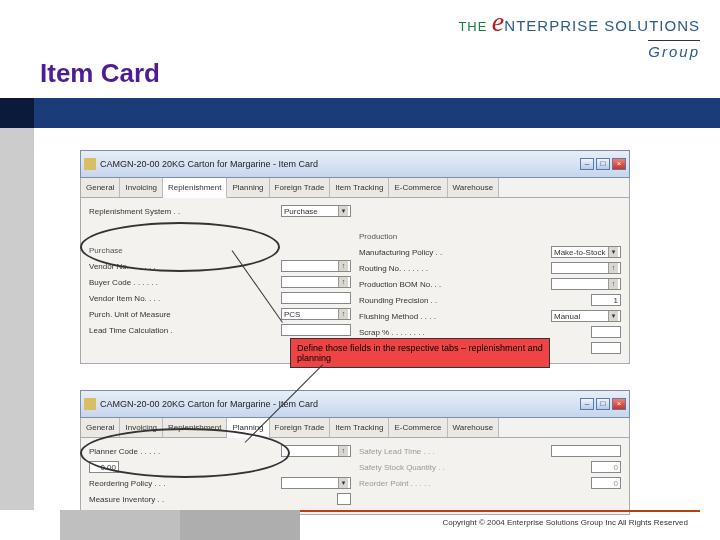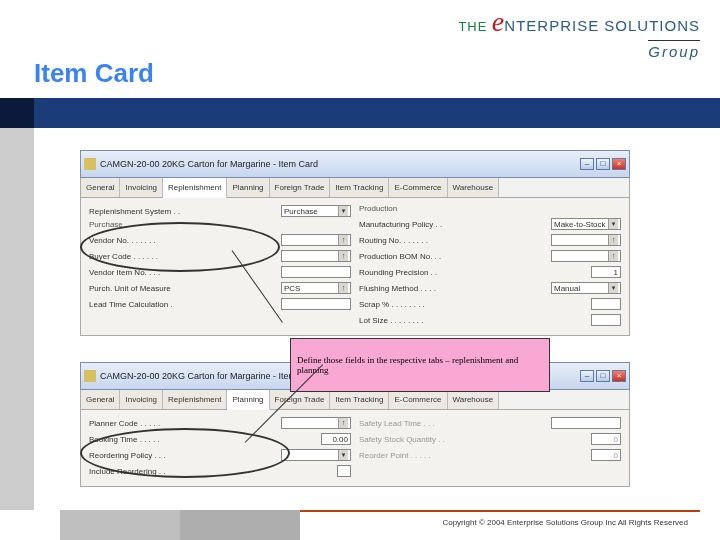--- a/index.html
+++ b/index.html
@@ -4,21 +4,21 @@
 <style>
   * { box-sizing: border-box; margin: 0; padding: 0; }
   body { width: 720px; height: 540px; font-family: Arial, sans-serif; background: #fff; position: relative; overflow: hidden; }
 
   .logo-area { position: absolute; top: 6px; right: 20px; text-align: right; }
   .logo-top { font-size: 13px; color: #15803d; font-weight: normal; letter-spacing: 1px; }
   .logo-e { font-family: cursive; font-size: 28px; color: #c01818; font-style: italic; }
   .logo-n { font-size: 15px; color: #2b5a8e; letter-spacing: 1px; }
   .logo-group { font-size: 15px; color: #2b5a8e; font-style: italic; letter-spacing: 2px; border-top: 1px solid #333; display: inline-block; padding-top: 2px; margin-top: 2px; }
 
-  .title { position: absolute; top: 58px; left: 34px; font-size: 26px; font-weight: bold; color: #3b82f6; }
+  .title { position: absolute; top: 58px; left: 40px; font-size: 26px; font-weight: bold; color: #4c1d95; }
 
   .hstrip { position: absolute; top: 98px; left: 0; width: 720px; height: 30px; display: flex; }
   .hstrip .seg1 { width: 34px; background: #0b1a3a; }
   .hstrip .seg2 { flex: 1; background: #1a3d7a; }
 
   .vstrip { position: absolute; top: 128px; left: 0; width: 34px; height: 382px; background: #ccc; }
 
   .content { position: absolute; top: 150px; left: 80px; width: 550px; }
 
   .winbar { display: flex; align-items: center; background: linear-gradient(#e8eef8,#c7d6ee); border: 1px solid #7a8fb0; height: 28px; font-size: 9px; padding: 0 3px; justify-content: space-between; }
@@ -27,29 +27,29 @@
   .winbtns { display: flex; gap: 2px; }
   .winbtn { width: 14px; height: 12px; background: linear-gradient(#eef4fc,#b8cce8); border: 1px solid #5a7aa8; font-size: 8px; text-align: center; line-height: 10px; color: #333; }
   .winbtn.close { background: linear-gradient(#f08070,#d03020); color: #fff; }
 
   .tabrow { display: flex; background: #f2f2f0; border: 1px solid #aaa; border-top: none; font-size: 8px; }
   .tab { padding: 5px 5px; border-right: 1px solid #bbb; background: #ece9e2; color: #333; white-space: nowrap; }
   .tab.active { background: #fff; border-bottom: 1px solid #fff; position: relative; margin-bottom: -1px; }
 
   .formbody { border: 1px solid #aaa; border-top: none; background: #f4f2ee; padding: 6px 8px; font-size: 8px; color: #333; display: flex; gap: 8px; }
   .col { flex: 1; }
-  .sect { color: #555; margin-bottom: 4px; }
+  .sect { color: #555; margin-bottom: 4px; margin-top: 28px; }
   .row { display: flex; align-items: center; margin-bottom: 2px; height: 14px; }
   .lbl { flex: 1; white-space: nowrap; overflow: hidden; }
   .inp { width: 70px; height: 12px; background: #fff; border: 1px solid #888; font-size: 8px; padding: 0 2px; display: flex; align-items: center; justify-content: space-between; }
   .inp.small { width: 30px; justify-content: flex-end; }
   .dd { width: 10px; height: 10px; background: #d8d8d0; border-left: 1px solid #999; font-size: 7px; text-align: center; line-height: 10px; }
 
   .callout-line { position: absolute; border-top: 1px solid #333; transform-origin: left center; }
-  .callout-box { position: absolute; border: 1px solid #333; background: #f9a8d4; font-size: 9px; padding: 16px 6px; width: 260px; font-family: Liberation Serif, serif; }
+  .callout-box { position: absolute; border: 1px solid #333; background: #ef4444; font-size: 9px; padding: 4px 6px; width: 260px; }
 
   .circle { position: absolute; border: 2px solid #333; border-radius: 50%; background: transparent; }
 
   .footer { position: absolute; bottom: 0; left: 0; width: 700px; height: 30px; }
   .foot-gray1 { position: absolute; left: 60px; top: 0; width: 120px; height: 30px; background: #bfbfbf; }
   .foot-gray2 { position: absolute; left: 180px; top: 0; width: 120px; height: 30px; background: #aeaeae; }
   .foot-line { position: absolute; left: 300px; right: 0; top: 0; border-top: 2px solid #b84010; }
   .foot-txt { position: absolute; right: 12px; top: 8px; font-size: 8px; color: #333; }
 </style>
 </head>
@@ -215,34 +215,33 @@
   <div class="formbody">
     <div class="col">
       <div class="row">
           <span class="lbl">Planner Code . . . . .</span>
           <span class="inp">
             <span></span>
             <span class="dd">↑</span>
           </span>
         </div>
       <div class="row">
-          <span class="lbl">Booking Time . . . . .</span>
           <span class="inp small">
             <span>0.00</span>
           </span>
         </div>
       <div class="row">
           <span class="lbl">Reordering Policy . . .</span>
           <span class="inp">
             <span></span>
             <span class="dd">▾</span>
           </span>
         </div>
       <div class="row">
-          <span class="lbl">Include Reordering . .</span>
+          <span class="lbl">Measure Inventory . .</span>
           <span class="inp small" style="width:14px">
             <span></span>
           </span>
         </div>
     </div>
     <div class="col" style="color:#999">
       <div class="row">
           <span class="lbl">Safety Lead Time . . .</span>
           <span class="inp">
             <span></span>

